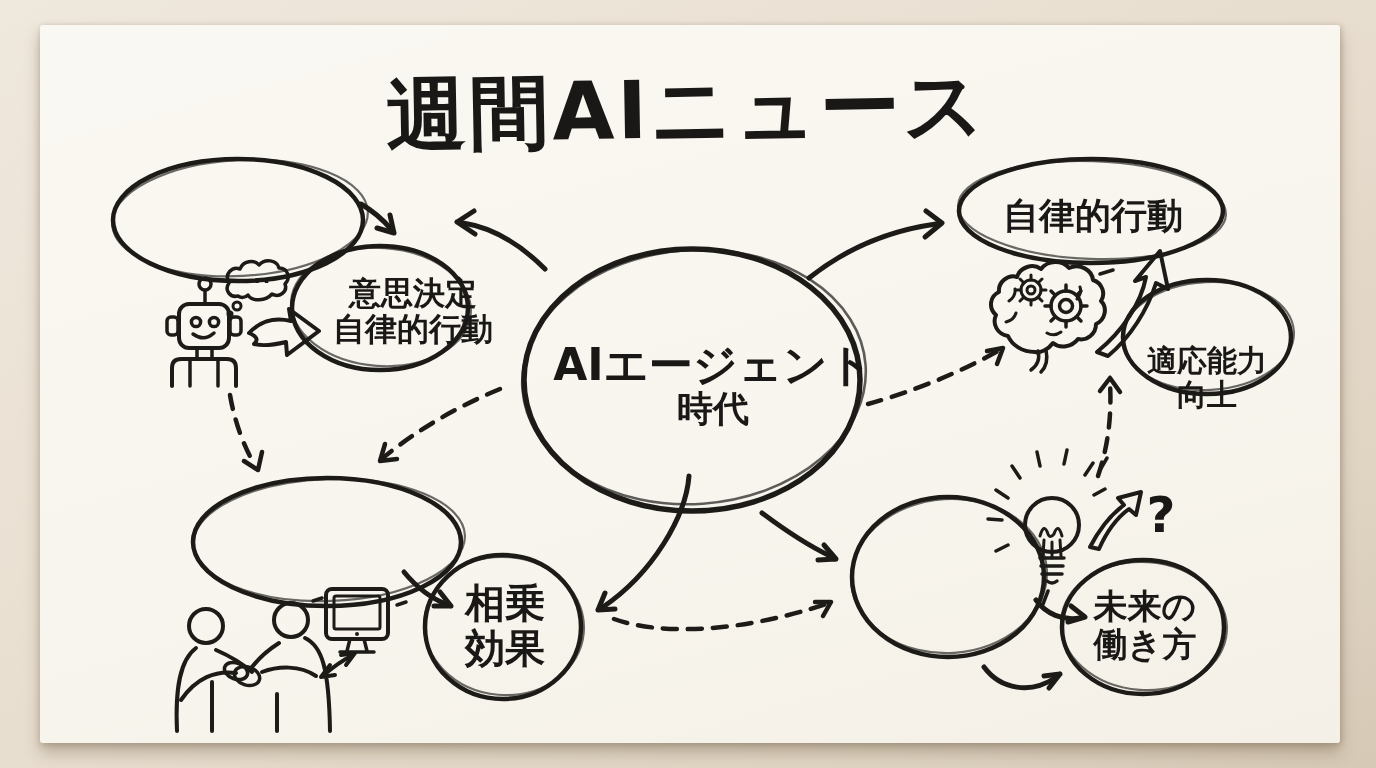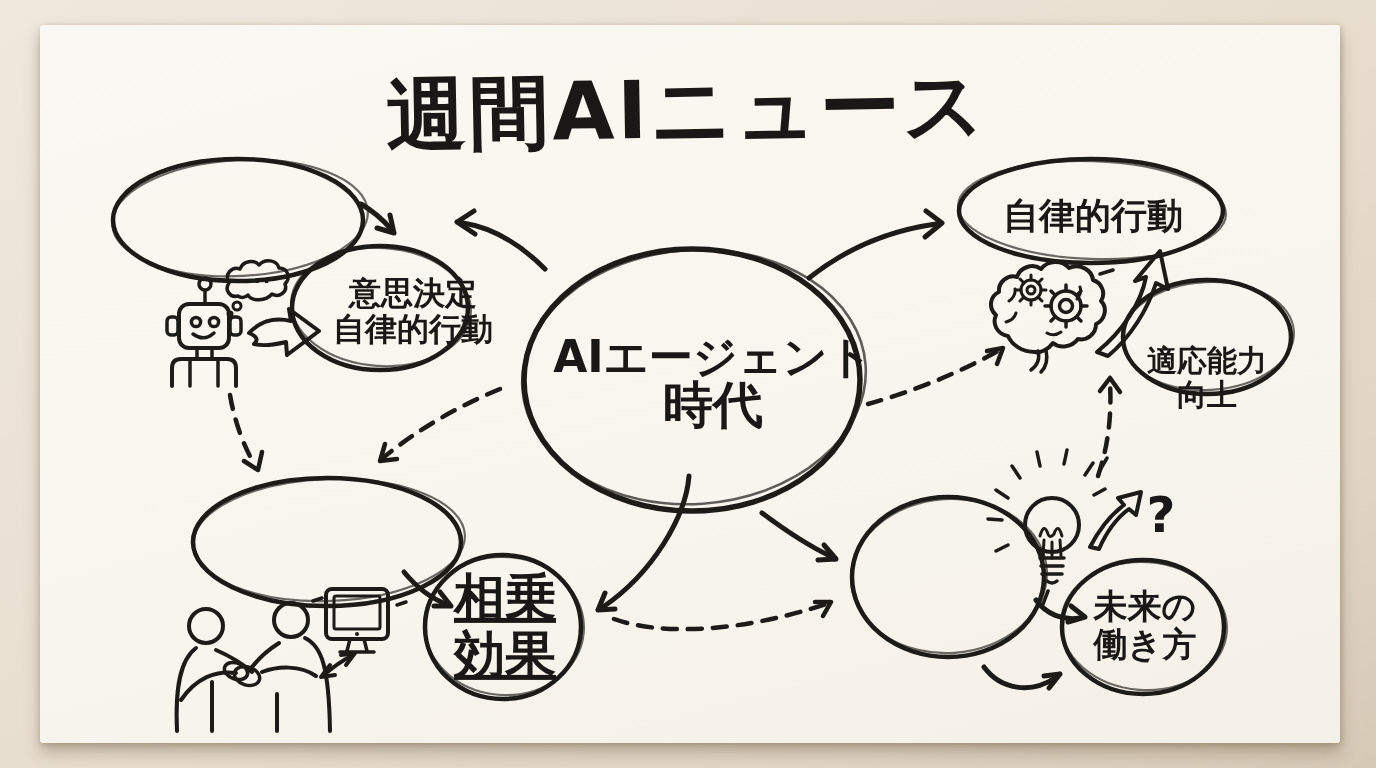--- a/index.html
+++ b/index.html
@@ -22,22 +22,22 @@
   .w35{stroke-width:3.5;}
   .w3{stroke-width:3;}
   .echo{stroke-width:2.2;opacity:.65;}
   .dashed{stroke-dasharray:14 11;}
   .fillink{fill:#1d1b18;stroke:none;}
   .label{
     position:absolute;transform:translate(-50%,-50%);
     color:#1a1816;font-weight:700;text-align:center;white-space:nowrap;line-height:1.12;
   }
   #title{font-size:80px;letter-spacing:3px;transform:translate(-50%,-50%) rotate(-1deg);}
-  .fs44{font-size:44px;} .fs50{font-size:50px;font-family:Liberation Mono, monospace;}
-  .fs40{font-size:51px;text-decoration:underline;} .fs38{font-size:38px;}
+  .fs44{font-size:44px;} .fs50{font-size:36px;}
+  .fs40{font-size:40px;} .fs38{font-size:38px;}
   .fs36{font-size:36px;} .fs34{font-size:34px;text-align:center;}
   .fs32{font-size:32px;} .fs30{font-size:30px;}
   #qmark{font-size:50px;font-weight:700;}
   #thought-dots{font-size:20px;letter-spacing:2px;font-weight:700;}
 </style>
 </head>
 <body>
 
 <div id="stage">
   <div id="paper"></div>

